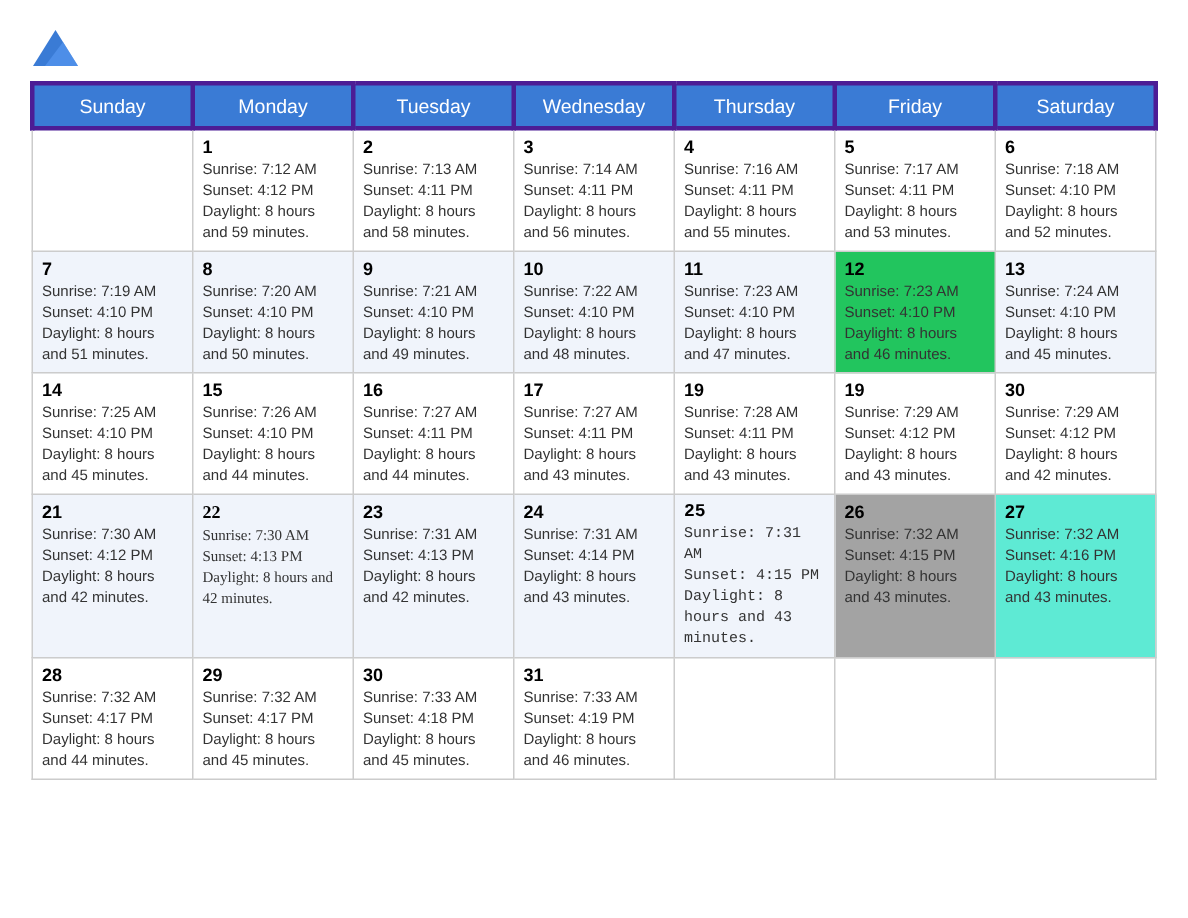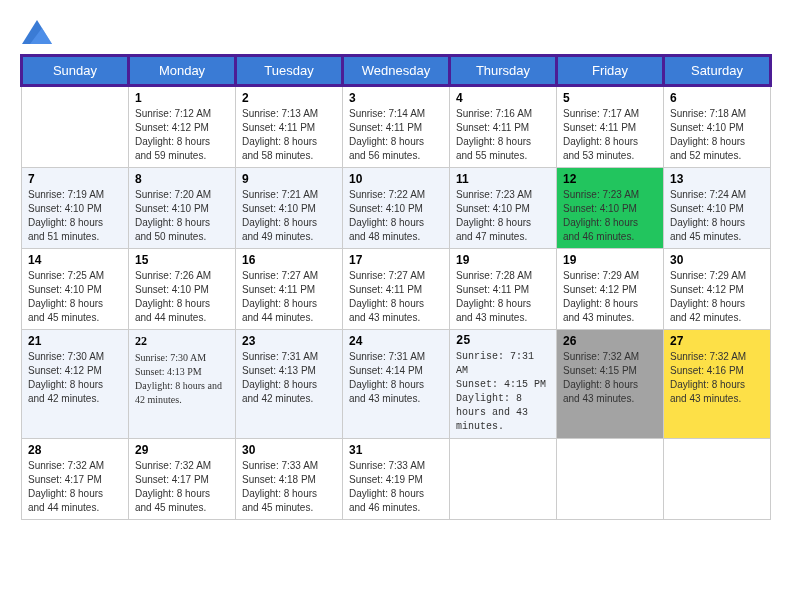--- a/index.html
+++ b/index.html
@@ -167,21 +167,21 @@
         <td style="background: rgb(240, 244, 251); font-family: Liberation Serif, serif;"><span class="day-number">22</span>
         <span class="day-info">Sunrise: 7:30 AM<br>Sunset: 4:13 PM<br>Daylight: 8 hours and 42 minutes.</span></td>
         <td style="background: rgb(240, 244, 251);"><span class="day-number">23</span>
         <span class="day-info">Sunrise: 7:31 AM<br>Sunset: 4:13 PM<br>Daylight: 8 hours and 42 minutes.</span></td>
         <td style="background: rgb(240, 244, 251);"><span class="day-number">24</span>
         <span class="day-info">Sunrise: 7:31 AM<br>Sunset: 4:14 PM<br>Daylight: 8 hours and 43 minutes.</span></td>
         <td style="background: rgb(240, 244, 251); font-family: Liberation Mono, monospace;"><span class="day-number">25</span>
         <span class="day-info">Sunrise: 7:31 AM<br>Sunset: 4:15 PM<br>Daylight: 8 hours and 43 minutes.</span></td>
         <td style="background: #a3a3a3;"><span class="day-number">26</span>
         <span class="day-info">Sunrise: 7:32 AM<br>Sunset: 4:15 PM<br>Daylight: 8 hours and 43 minutes.</span></td>
-        <td style="background: #fde047;"><span class="day-number">27</span>
+        <td style="background: #5eead4;"><span class="day-number">27</span>
         <span class="day-info">Sunrise: 7:32 AM<br>Sunset: 4:16 PM<br>Daylight: 8 hours and 43 minutes.</span></td>
       </tr>
       <tr>
         <td><span class="day-number">28</span>
         <span class="day-info">Sunrise: 7:32 AM<br>Sunset: 4:17 PM<br>Daylight: 8 hours and 44 minutes.</span></td>
         <td><span class="day-number">29</span>
         <span class="day-info">Sunrise: 7:32 AM<br>Sunset: 4:17 PM<br>Daylight: 8 hours and 45 minutes.</span></td>
         <td><span class="day-number">30</span>
         <span class="day-info">Sunrise: 7:33 AM<br>Sunset: 4:18 PM<br>Daylight: 8 hours and 45 minutes.</span></td>
         <td><span class="day-number">31</span>

